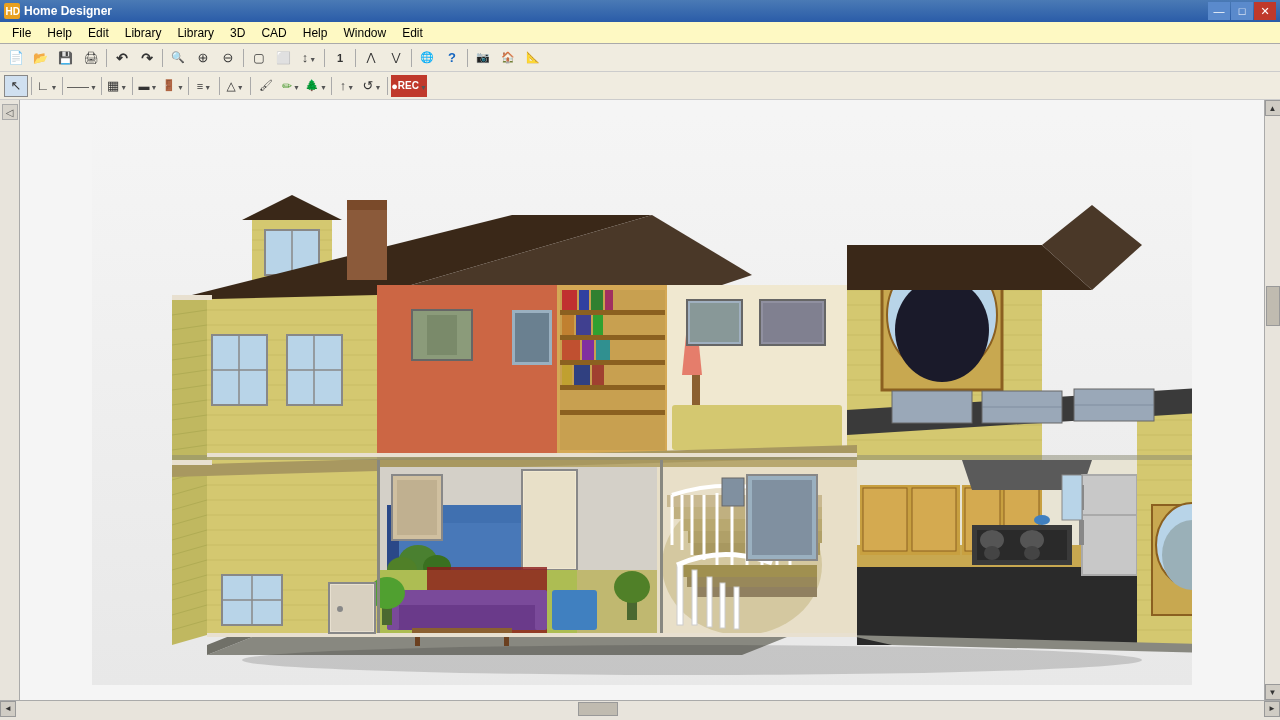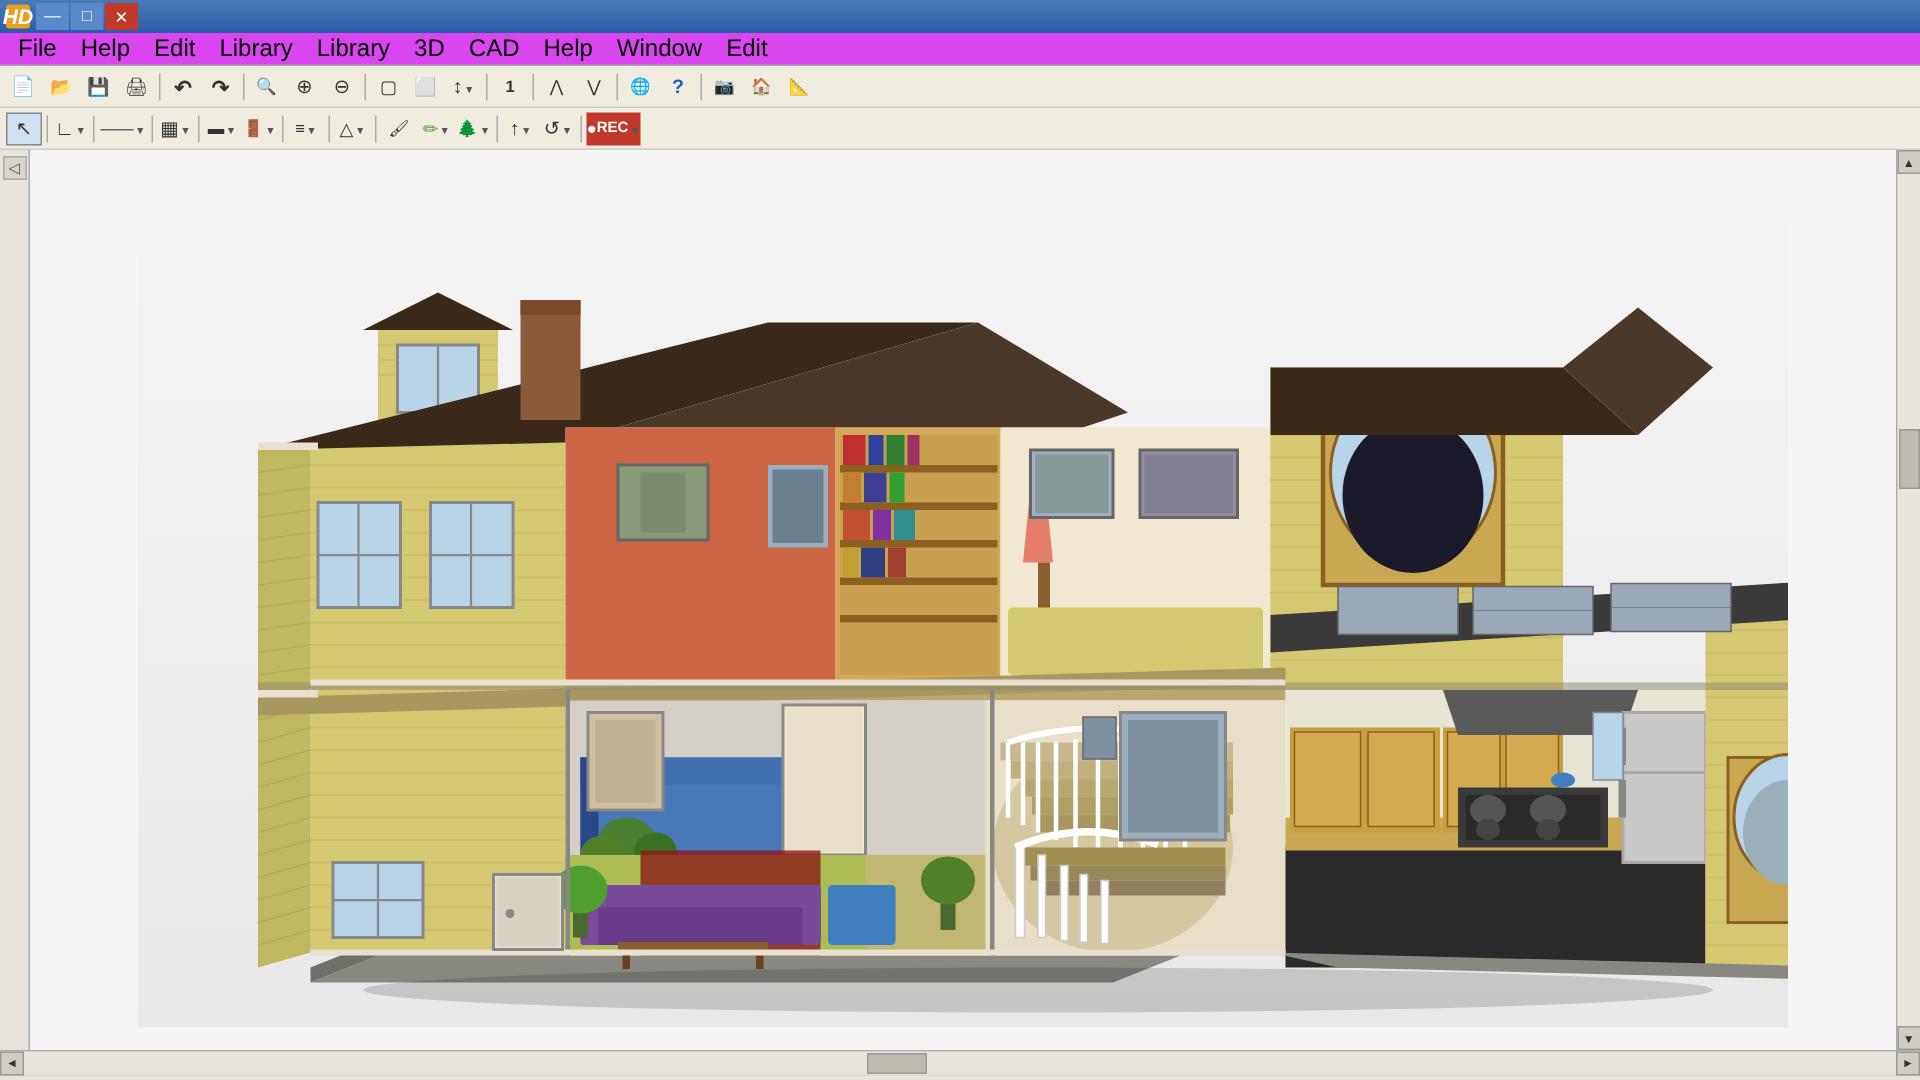--- a/index.html
+++ b/index.html
@@ -13,40 +13,40 @@
       align-items: center;
       padding: 0 4px;
       color: white;
       font-size: 12px;
       font-weight: bold;
     }
     #title-bar .title-icon {
       width: 16px; height: 16px; margin-right: 4px;
       background: #e8a020;
       border-radius: 2px;
-      display: flex; align-items: center; justify-content: center;
-      font-size: 14px; color: white; font-weight: bold; font-style: italic;
+      display: flex; align-items: center; justify-content: flex-end;
+      font-size: 10px; color: white; font-weight: bold;
     }
     #title-bar .title-text { flex: 1; }
     #title-bar .win-controls { display: flex; gap: 1px; }
     #title-bar .win-btn {
       width: 22px; height: 18px; background: #5a8acc; border: none;
       color: white; font-size: 11px; cursor: pointer; display: flex; align-items: center; justify-content: center;
     }
     #title-bar .win-btn.close { background: #c0392b; }
 
     
     #menu-bar {
       height: 22px;
-      background: #d946ef;
+      background: #fef9c3;
       display: flex;
       align-items: center;
       padding: 0 4px;
       border-bottom: 1px solid #aaa;
-      font-size: 16px;
+      font-size: 12px;
     }
     .menu-item {
       padding: 2px 8px;
       cursor: pointer;
       color: #000;
     }
 
     
     #toolbar1 {
       height: 28px;
@@ -223,20 +223,21 @@
     .icon-plan::before { content: "📐"; font-size: 11px; }
     .dropdown-arrow::after { content: "▼"; font-size: 7px; color: #555; margin-left: 1px; }
   </style>
 </head>
 <body>
 
 <div id="title-bar">
   <div class="title-icon">
     <span>HD</span>
   </div>
+  <span class="title-text">Home Designer</span>
   <div class="win-controls">
     <button class="win-btn">—</button>
     <button class="win-btn">□</button>
     <button class="win-btn close">✕</button>
   </div>
 </div>
 
 <div id="menu-bar">
   <div class="menu-item">File</div>
   <div class="menu-item">Help</div>

